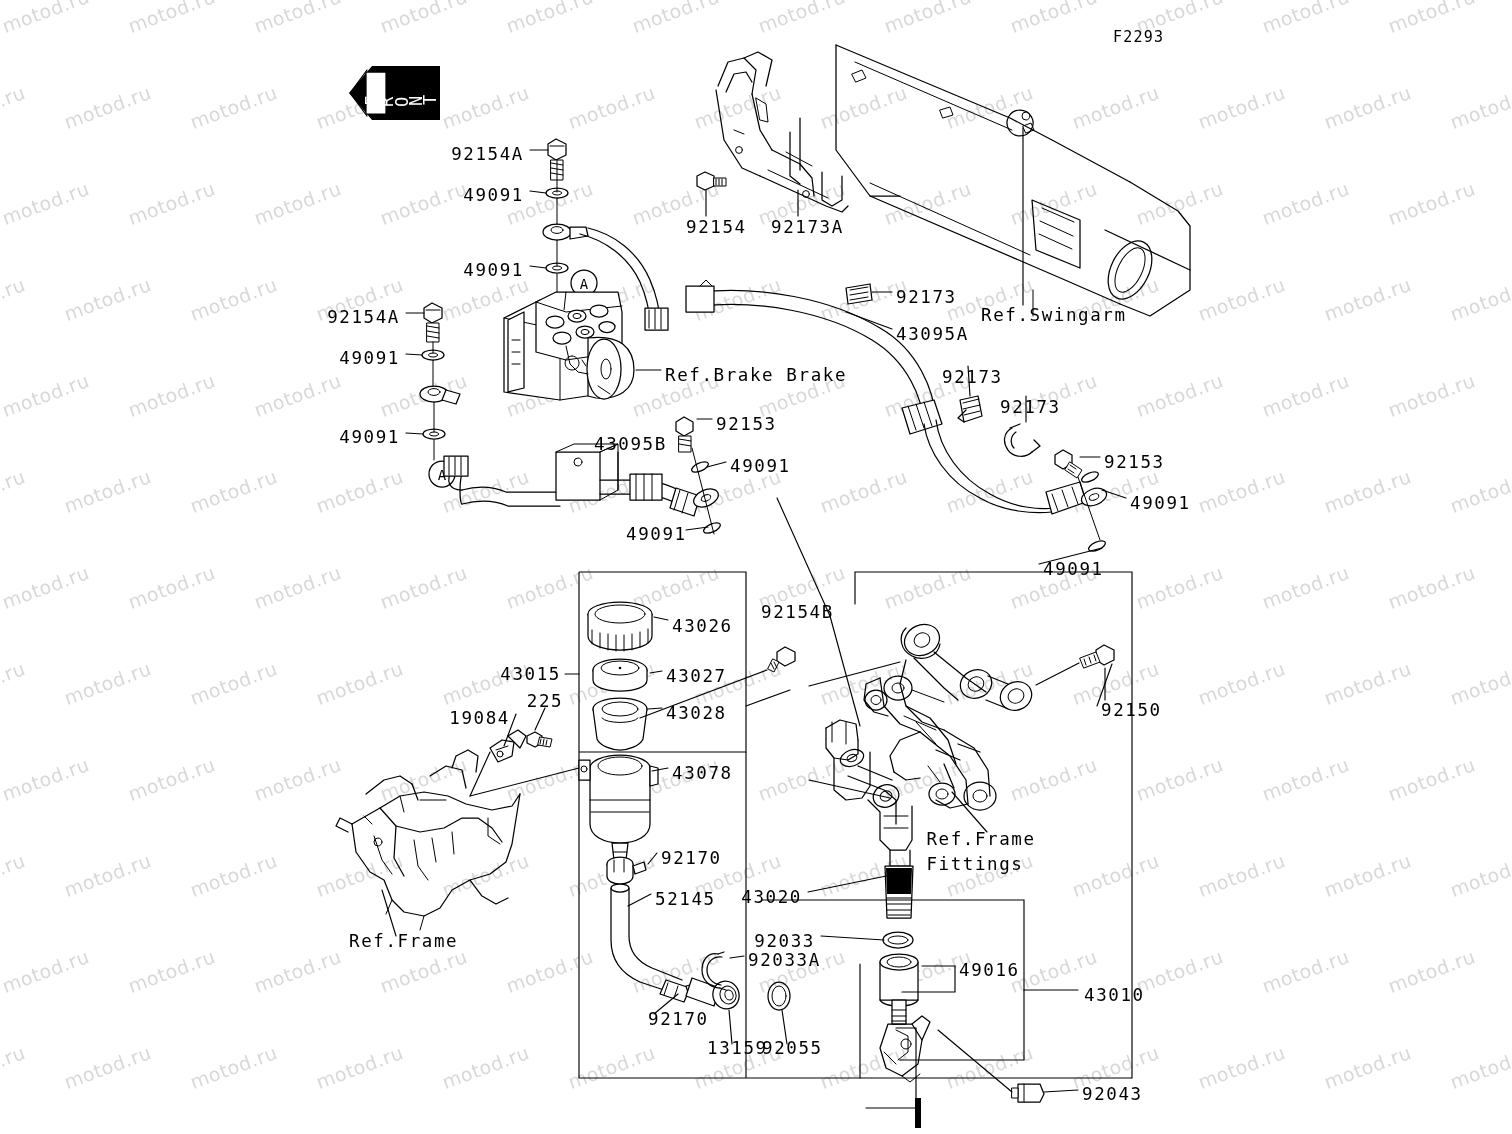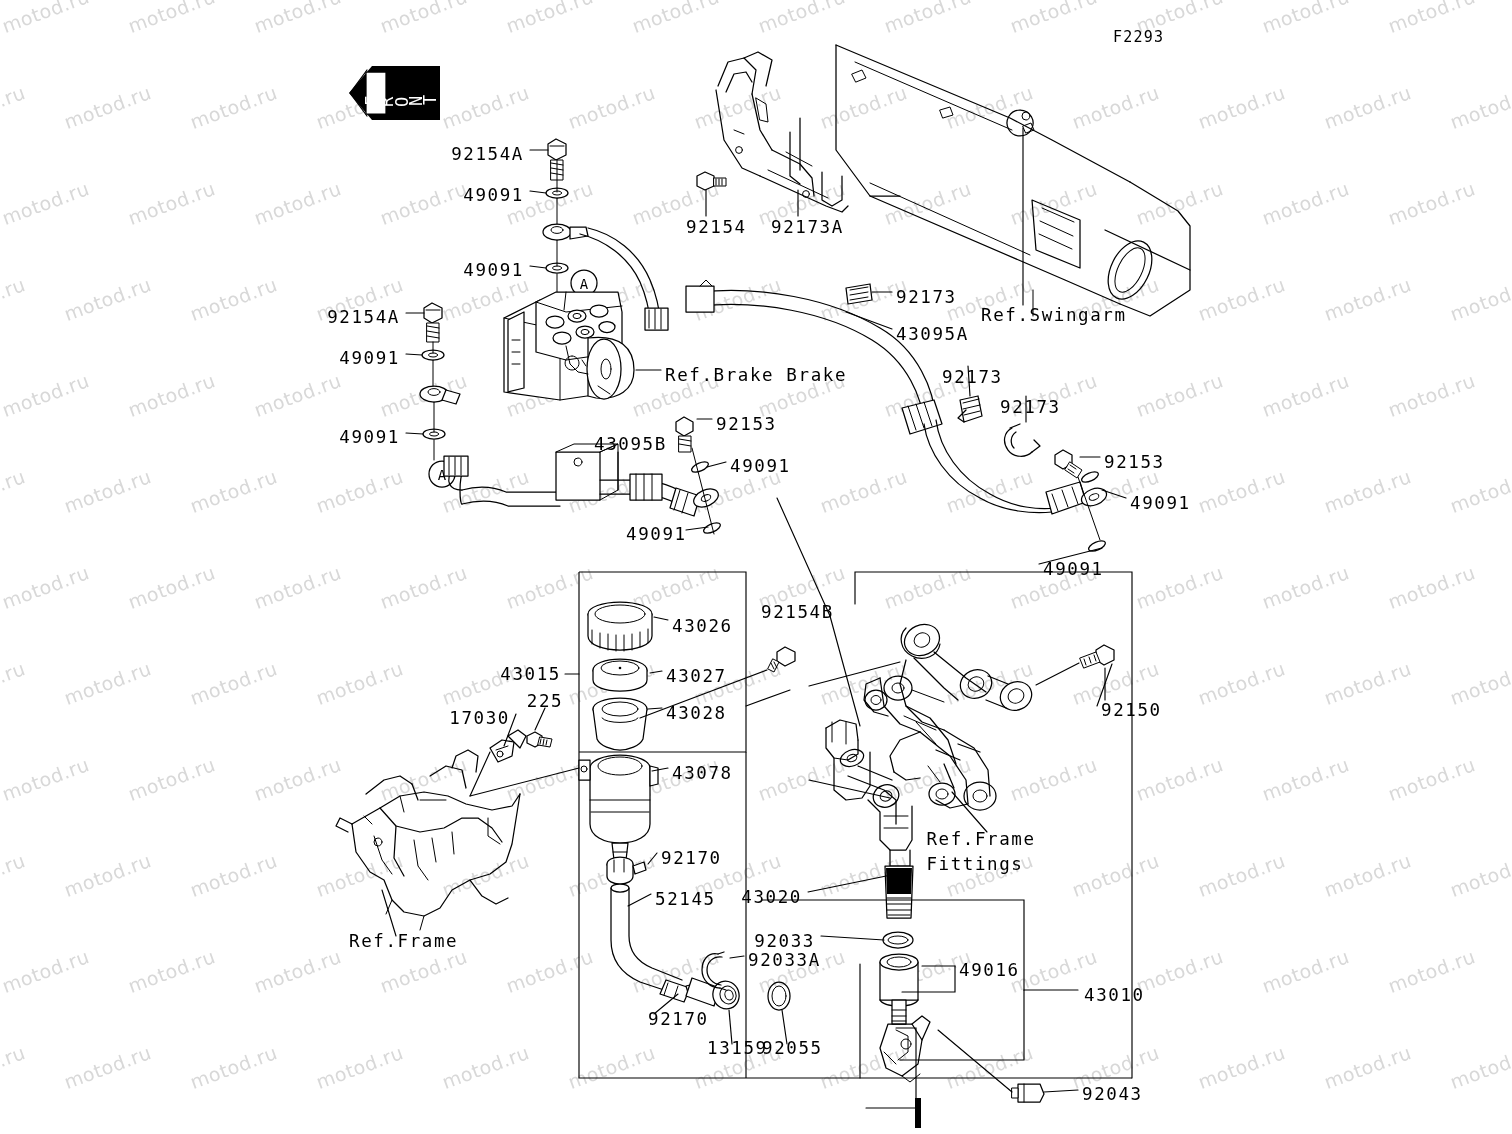--- a/index.html
+++ b/index.html
@@ -713,21 +713,21 @@
       <div class="lbl" style="left: 1104px; top: 451px;">92153</div>
       <div class="lbl" style="left: 1130px; top: 492px;">49091</div>
       <div class="lbl" style="left: 626px; top: 523px;">49091</div>
       <div class="lbl" style="left: 1043px; top: 558px;">49091</div>
       <div class="lbl" style="left: 761px; top: 601px;">92154B</div>
       <div class="lbl" style="left: 672px; top: 615px;">43026</div>
       <div class="lbl r" style="left: 561px; top: 663px;">43015</div>
       <div class="lbl" style="left: 666px; top: 665px; text-align: right;">43027</div>
       <div class="lbl" style="left: 666px; top: 702px;">43028</div>
       <div class="lbl c" style="left: 545px; top: 690px;">225</div>
-      <div class="lbl r" style="left: 510px; top: 707px;">17030</div>
+      <div class="lbl r" style="left: 510px; top: 707px;">19084</div>
       <div class="lbl" style="left: 1101px; top: 699px;">92150</div>
       <div class="lbl" style="left: 672px; top: 762px;">43078</div>
       <div class="lbl" style="left: 661px; top: 847px;">92170</div>
       <div class="lbl" style="left: 655px; top: 888px;">52145</div>
       <div class="lbl r" style="left: 802px; top: 886px;">43020</div>
       <div class="lbl r" style="left: 815px; top: 930px;">92033</div>
       <div class="lbl" style="left: 748px; top: 949px;">92033A</div>
       <div class="lbl" style="left: 959px; top: 959px;">49016</div>
       <div class="lbl" style="left: 1084px; top: 984px;">43010</div>
       <div class="lbl" style="left: 648px; top: 1008px;">92170</div>

